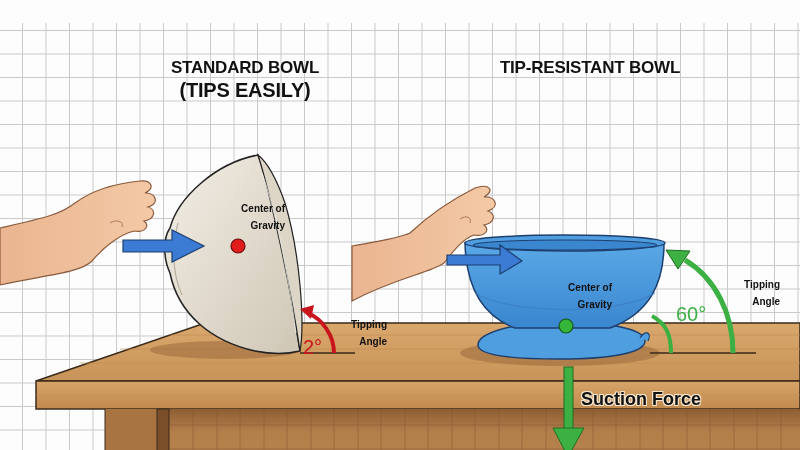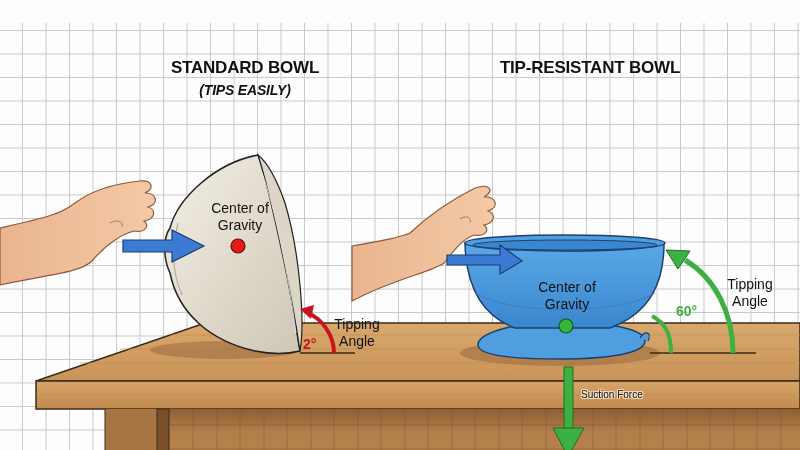--- a/index.html
+++ b/index.html
@@ -6,24 +6,24 @@
   body{width:800px;height:450px;overflow:hidden;background:#fdfdfd;font-family:"Liberation Sans",sans-serif;}
   .stage{position:relative;width:800px;height:450px;overflow:hidden;
     background-color:#fdfdfd;
     background-image:
       linear-gradient(to right, #c9c9c9 1px, transparent 1px),
       linear-gradient(to bottom, #c9c9c9 1px, transparent 1px);
     background-size:23.5px 23.5px;
     background-position:22px 7px;margin-top:23px;}
   svg.art{position:absolute;left:0;top:0;}
   .title{position:absolute;text-align:center;font-weight:bold;color:#111;font-size:17px;line-height:22px;letter-spacing:-0.2px;}
-  .title .sub{font-size:14px;font-style:italic;}
-  .lbl{position:absolute;font-weight:normal;color:#111;text-align:center;font-size:14px;line-height:17px;}
-  .deg{position:absolute;font-weight:bold;font-size:14px;}
-  .suction{position:absolute;font-weight:normal;color:#111;font-size:10px;
+  .title .sub{font-size:20px;}
+  .lbl{position:absolute;font-weight:bold;color:#111;text-align:right;font-size:10px;line-height:17px;}
+  .deg{position:absolute;font-weight:normal;font-size:20px;}
+  .suction{position:absolute;font-weight:bold;color:#111;font-size:18px;
     text-shadow:-1px -1px 0 #f5e6cf,1px -1px 0 #f5e6cf,-1px 1px 0 #f5e6cf,1px 1px 0 #f5e6cf;}
 </style>
 </head>
 <body>
 
 <div class="stage">
 
   <svg class="art" width="800" height="450" viewBox="0 0 800 450">
     <defs>
       <linearGradient id="wood" x1="0" y1="0" x2="0" y2="1">

